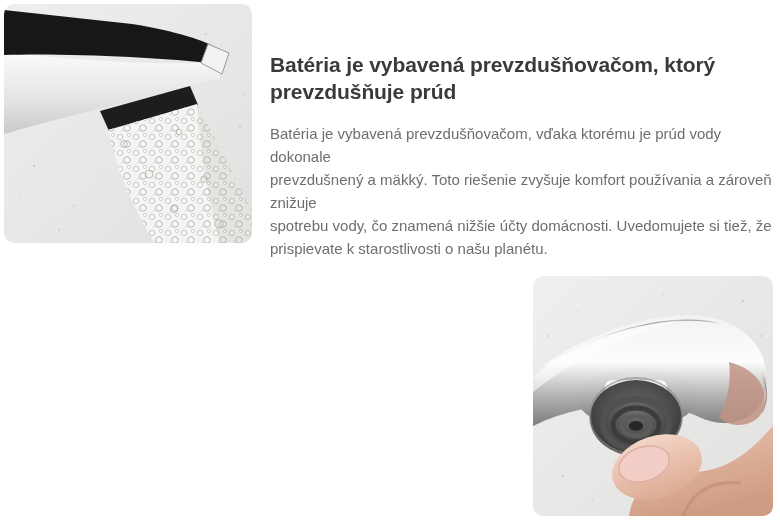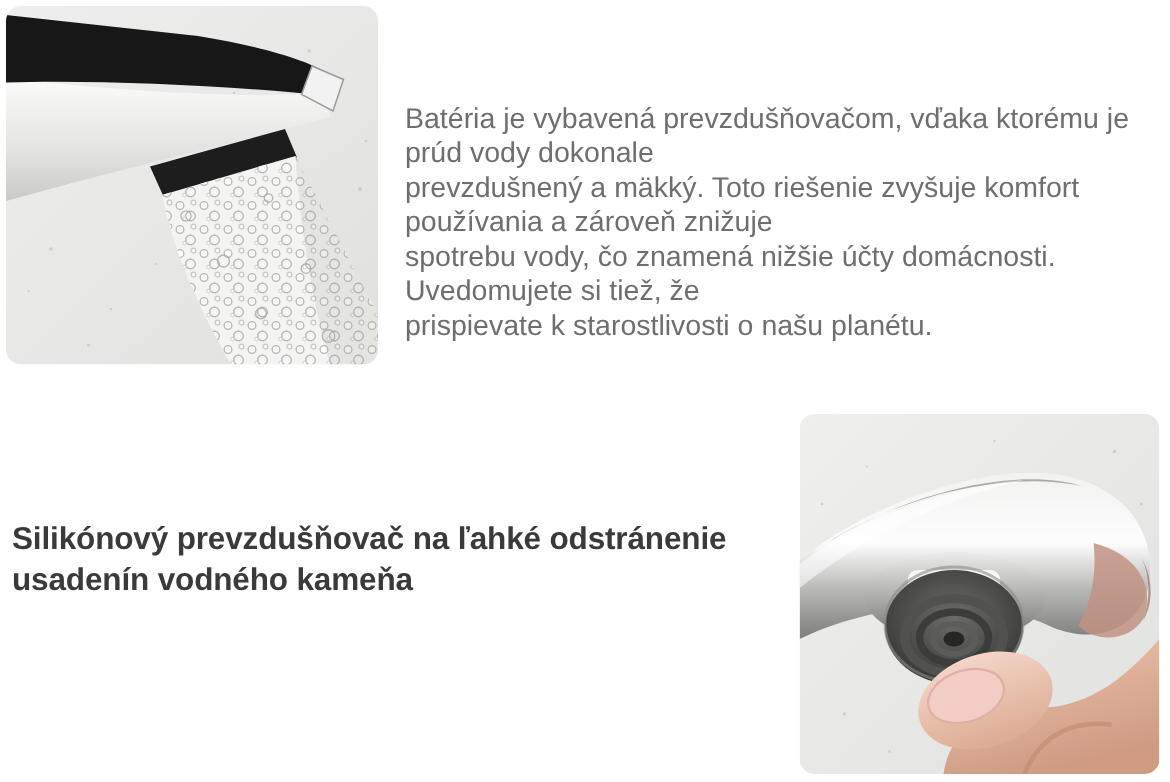--- a/index.html
+++ b/index.html
@@ -12,21 +12,21 @@
   .photo-stream{left:4px;top:4px;width:248px;height:239px;}
   .photo-aerator{left:533px;top:276px;width:240px;height:240px;}
   .txt{position:absolute;}
   .txt-top{left:270px;top:51px;width:505px;}
   .txt-bottom{left:8px;top:346px;width:522px;}
   .feature-heading{
     margin:0;font-size:21px;line-height:27px;font-weight:700;color:#3a3a3a;
     white-space:pre-line;letter-spacing:-0.1px;
   }
   .feature-body{
-    margin:0;font-size:19px;line-height:23px;color:#6e6e6e;white-space:pre-line;
+    margin:0;font-size:15px;line-height:23px;color:#6e6e6e;white-space:pre-line;
   }
   .txt-top .feature-body{margin-top:17px;}
   .txt-bottom .feature-body{margin-top:9px;}
 </style>
 </head>
 <body>
 
 <div class="page">
 
   <section>
@@ -83,32 +83,32 @@
             <circle cx="145" cy="170" r="4.0"></circle>
           <circle cx="170" cy="205" r="3.6"></circle>
             <circle cx="200" cy="175" r="3.2"></circle>
           <circle cx="215" cy="220" r="4.2"></circle>
             <circle cx="175" cy="128" r="2.8"></circle>
         </g>
       </svg>
     </div>
 
     <div class="txt txt-top">
+      <h2 class="feature-heading">Batéria je vybavená prevzdušňovačom, ktorý
+prevzdušňuje prúd</h2>
       <p class="feature-body">Batéria je vybavená prevzdušňovačom, vďaka ktorému je prúd vody dokonale
 prevzdušnený a mäkký. Toto riešenie zvyšuje komfort používania a zároveň znižuje
 spotrebu vody, čo znamená nižšie účty domácnosti. Uvedomujete si tiež, že
 prispievate k starostlivosti o našu planétu.</p>
     </div>
   </section>
 
   <section>
 
     <div class="txt txt-bottom">
-      <h2 class="feature-heading">Silikónový prevzdušňovač na ľahké odstránenie
-usadenín vodného kameňa</h2>
     </div>
 
     <div class="photo photo-aerator">
       <svg width="240" height="240" viewBox="0 0 240 240" xmlns="http://www.w3.org/2000/svg">
         <defs>
           <linearGradient id="conc2" x1="0" y1="0" x2="1" y2="1">
             <stop offset="0" stop-color="#efefed"></stop>
             <stop offset="0.5" stop-color="#e8e8e6"></stop>
             <stop offset="1" stop-color="#e1e1df"></stop>
           </linearGradient>

